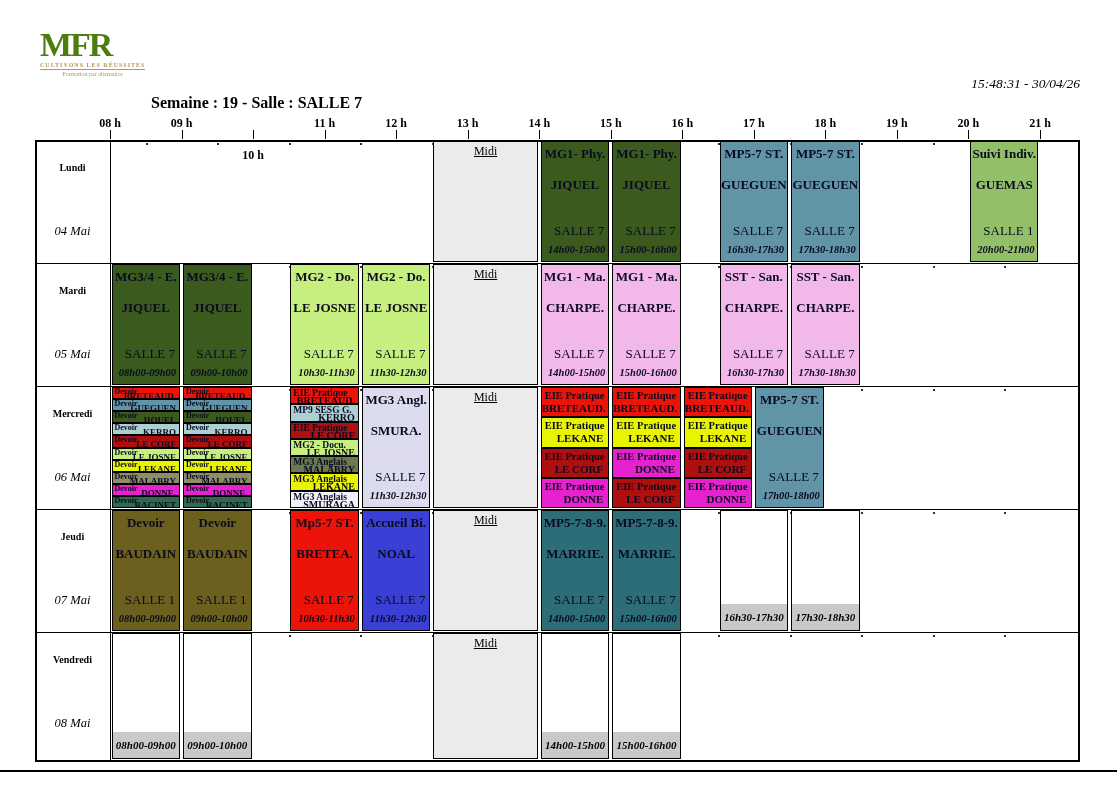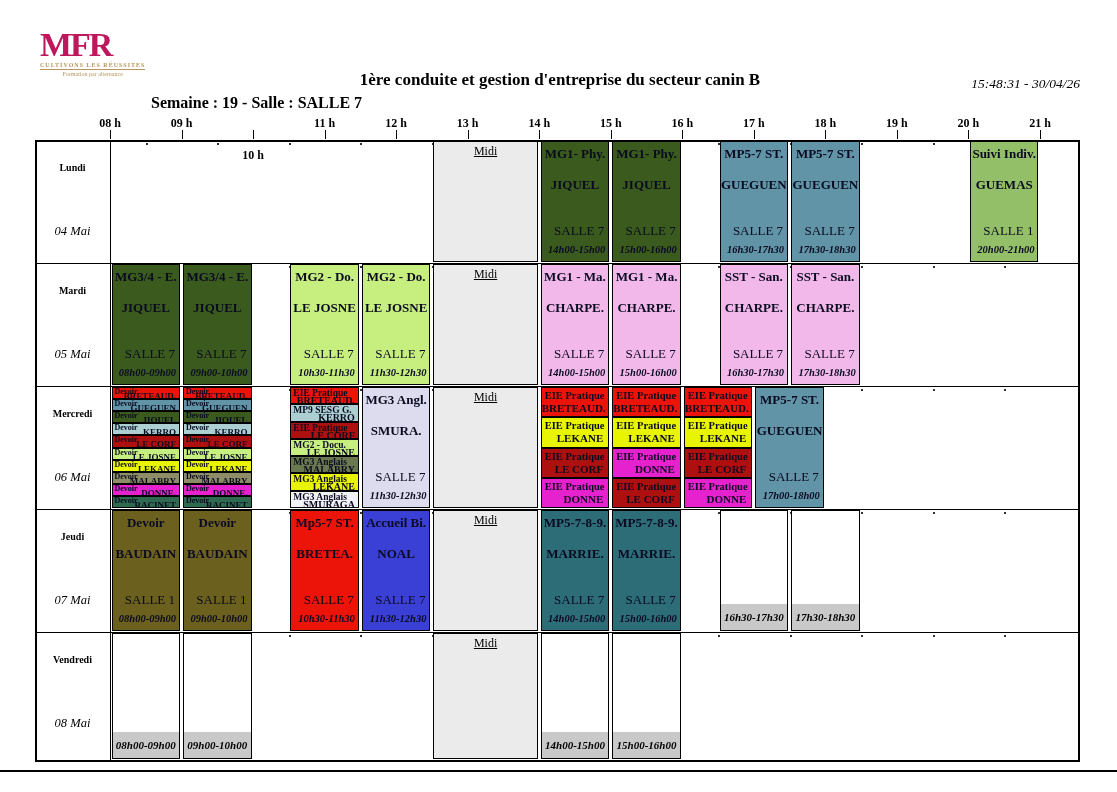--- a/index.html
+++ b/index.html
@@ -48,26 +48,25 @@
   .v-eie .si-l2{font-size:11px;line-height:12px;padding-right:5px;margin-top:0px;}
   .halfdot{position:absolute;width:2px;height:2px;background:#333;z-index:1;}
   .bottom-rule{position:absolute;left:0;width:1117px;height:2px;background:#000;}
 </style>
 </head>
 <body>
 
 <div id="page">
 
   <div class="abs" style="left:40px;top:30px;">
-    <div class="logo-brand" style="color:#be185d;">MFR</div>
+    <div class="logo-brand" style="color:#4d7c0f;">MFR</div>
     <div class="logo-tag" style="color:#b5965a;">CULTIVONS LES RÉUSSITES</div>
     <div class="logo-sub" style="color:#b5965a;">Formation par alternance</div>
   </div>
   <div class="abs week-room" style="left:151px;top:86px;margin-top:8px;">Semaine : 19 - Salle : SALLE 7</div>
-  <div class="abs main-title" style="left:290px;top:70px;width:540px;">1ère conduite et gestion d'entreprise du secteur canin B</div>
   <div class="abs timestamp" style="left:940px;top:76px;width:140px;">15:48:31 - 30/04/26</div>
 
   <div id="board" class="abs" style="left:0;top:0;width:1117px;height:792px;">
       <div class="abs hour-label" style="left: 110px; top: 116px;">08 h</div>
       <div class="abs hour-tick" style="left: 110px; top: 130px;"></div>
       <div class="abs hour-label" style="left: 181.538px; top: 116px;">09 h</div>
       <div class="abs hour-tick" style="left: 181.538px; top: 130px;"></div>
       <div class="abs hour-label" style="left: 253.076px; top: 116px; margin-top: 32px;">10 h</div>
       <div class="abs hour-tick" style="left: 253.076px; top: 130px;"></div>
       <div class="abs hour-label" style="left: 324.614px; top: 116px;">11 h</div>

